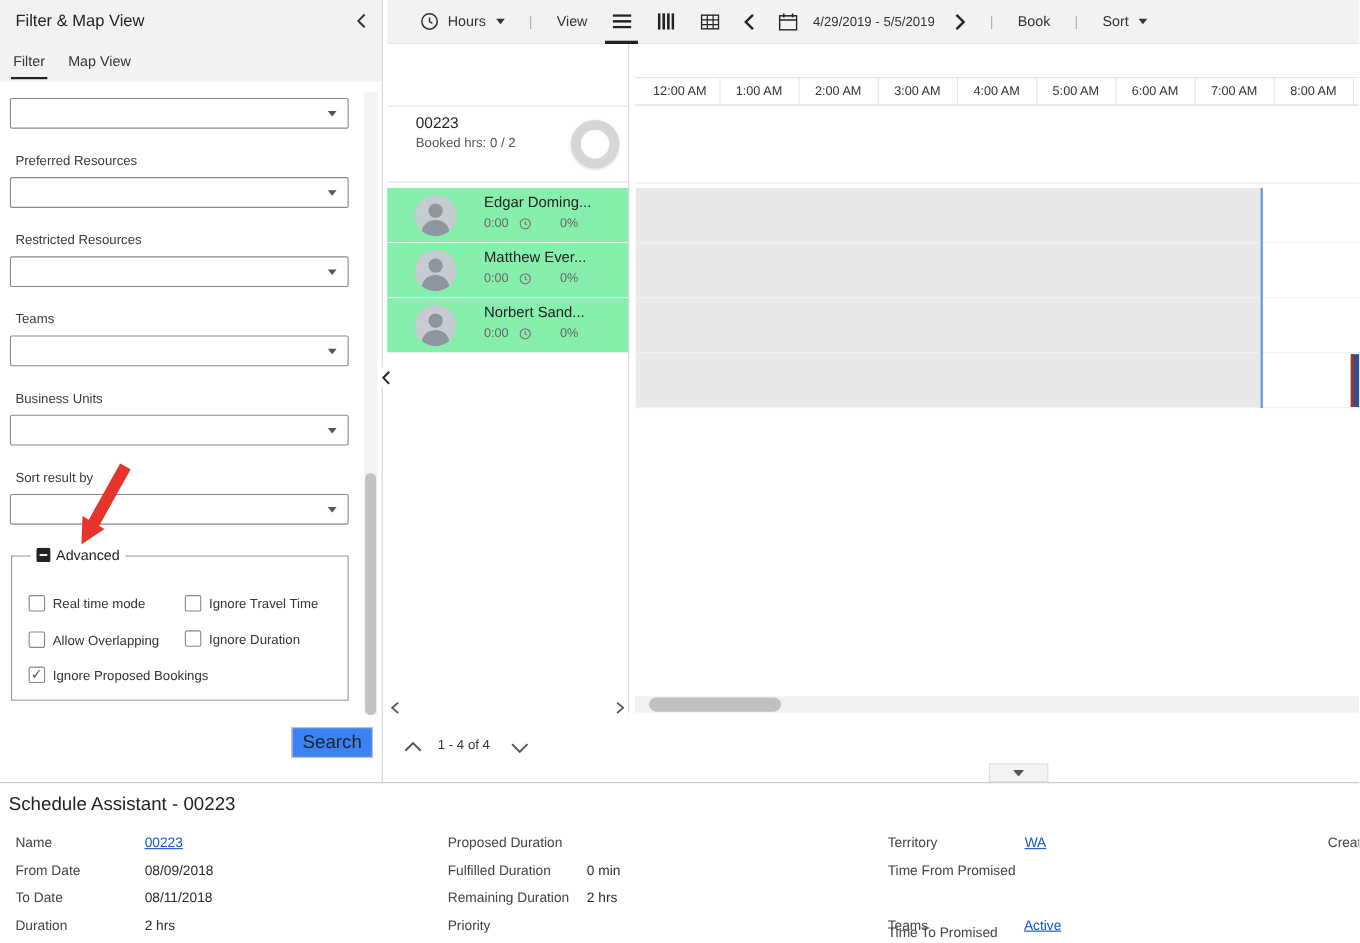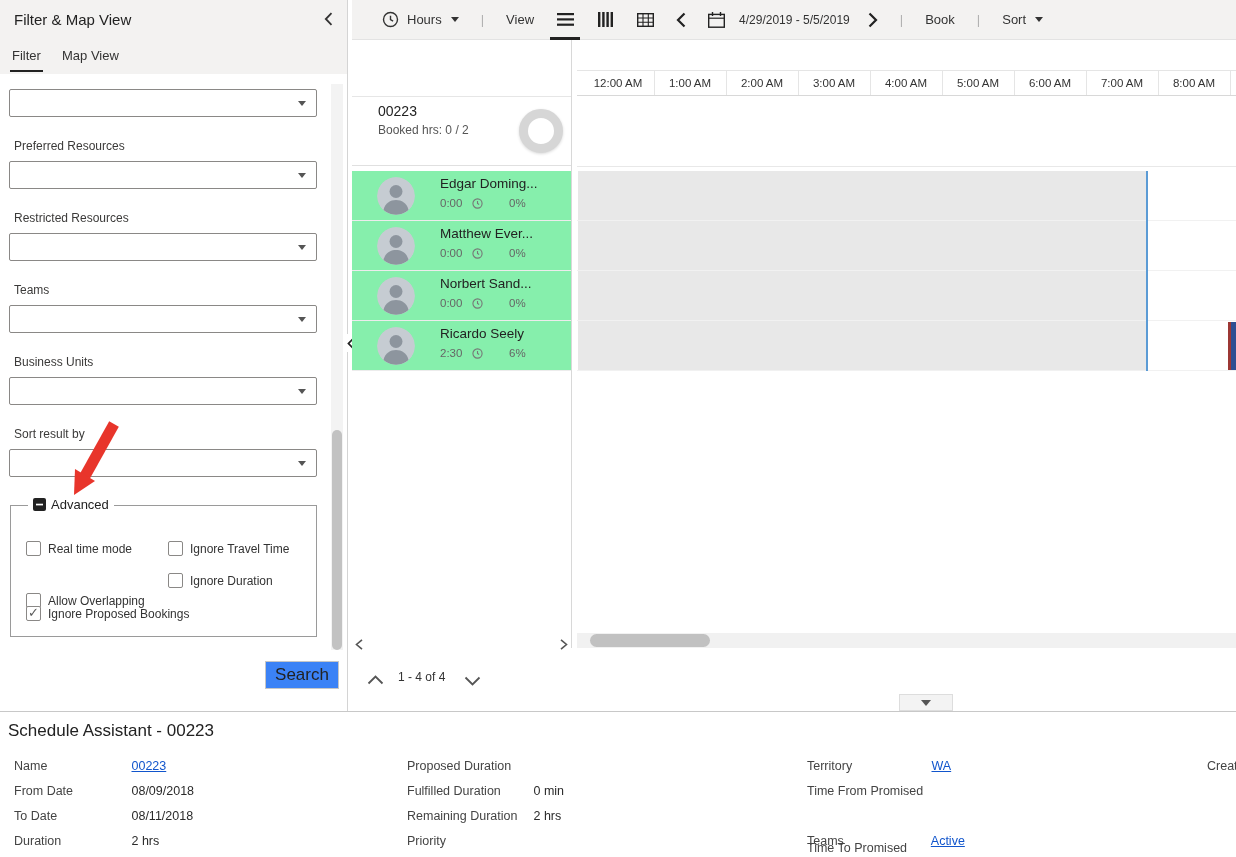--- a/index.html
+++ b/index.html
@@ -151,21 +151,21 @@
   </div>
 
   <div class="cb-item" style="left:26px; top:541px;">
     <span class="cb"></span>
     <span>Real time mode</span>
   </div>
   <div class="cb-item" style="left:168px; top:541px;">
     <span class="cb"></span>
     <span>Ignore Travel Time</span>
   </div>
-  <div class="cb-item" style="left:26px; top:593px;">
+  <div class="cb-item" style="left:26px; top:574px;">
     <span class="cb"></span>
     <span>Allow Overlapping</span>
   </div>
   <div class="cb-item" style="left:168px; top:573px;">
     <span class="cb"></span>
     <span>Ignore Duration</span>
   </div>
   <div class="cb-item" style="left:26px; top:606px;">
     <span class="cb checked"></span>
     <span>Ignore Proposed Bookings</span>
@@ -308,38 +308,20 @@
         </svg>
     </span>
     <div class="res-name">Norbert Sand...</div>
     <div class="res-meta">
       <span class="t">0:00</span>
       <svg width="11" height="11" viewBox="0 0 12 12">
           <circle cx="6" cy="6" r="5" fill="none" stroke="#777" stroke-width="1.2"></circle>
           <path d="M6 3.2V6l1.8 1.1" fill="none" stroke="#777" stroke-width="1.2"></path>
         </svg>
       <span class="p">0%</span>
-    </div>
-  </div>
-  <div class="res-row" style="top:321px;">
-    <span class="avatar">
-      <svg width="38" height="38" viewBox="0 0 38 38">
-          <circle cx="19" cy="19" r="19" fill="#c6ccd2"></circle>
-          <circle cx="19" cy="14.5" r="6.5" fill="#8d959e"></circle>
-          <path d="M6.5 33c1.5-7 7-10 12.5-10s11 3 12.5 10a19 19 0 0 1-25 0z" fill="#8d959e"></path>
-        </svg>
-    </span>
-    <div class="res-name">Ricardo Seely</div>
-    <div class="res-meta">
-      <span class="t">2:30</span>
-      <svg width="11" height="11" viewBox="0 0 12 12">
-          <circle cx="6" cy="6" r="5" fill="none" stroke="#777" stroke-width="1.2"></circle>
-          <path d="M6 3.2V6l1.8 1.1" fill="none" stroke="#777" stroke-width="1.2"></path>
-        </svg>
-      <span class="p">6%</span>
     </div>
   </div>
 
   <div class="res-col-border"></div>
 
   <span class="res-hs-left">
     <svg width="8" height="11" viewBox="0 0 8 11">
         <path d="M7 0.8 1.5 5.5 7 10.2" fill="none" stroke="#555" stroke-width="1.6"></path>
       </svg>
   </span>

